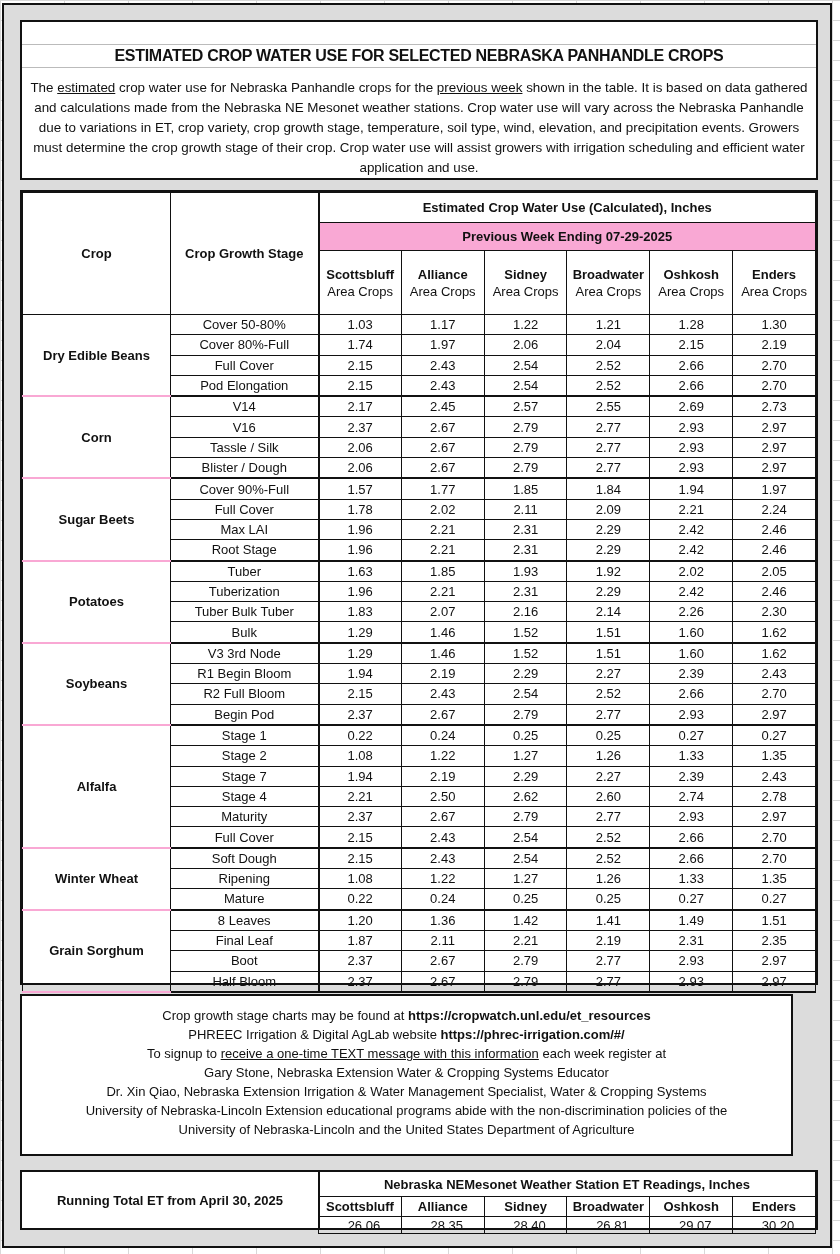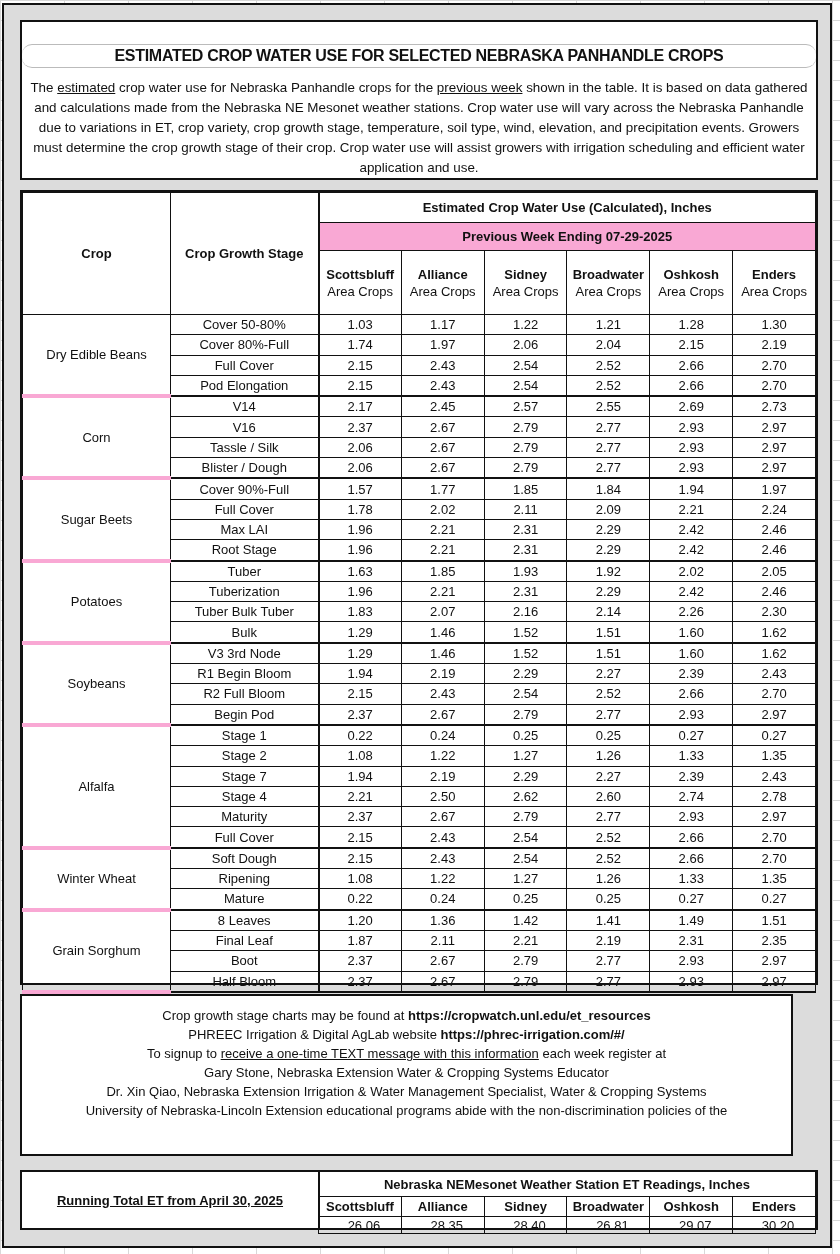--- a/index.html
+++ b/index.html
@@ -23,58 +23,58 @@
     border: 2px solid #111;
     box-sizing: border-box;
   }
   .box {
     position: absolute; background: #fff; border: 2px solid #111; box-sizing: border-box;
   }
   #header-box { left: 20px; top: 20px; width: 798px; height: 160px; }
   #header-box .title {
     position: absolute; top: 22px; left: 0; right: 0; text-align: center;
     font-weight: bold; font-size: 16px; letter-spacing: -0.3px;
-    border-top: 1px solid #bbb; border-bottom: 1px solid #bbb; padding: 2px 0; border-radius: 10px;
+    border-top: 1px solid #bbb; border-bottom: 1px solid #bbb; padding: 2px 0;
   }
   #header-box .intro {
     position: absolute; top: 56px; left: 6px; right: 6px; text-align: center;
     font-size: 13.4px; line-height: 20px;
   }
   .u { text-decoration: underline; }
 
   #main-table-wrap { left: 20px; top: 190px; width: 798px; height: 795px; }
   table.mt {
     border-collapse: collapse; width: 100%; table-layout: fixed;
     font-size: 13px;
   }
   table.mt td, table.mt th {
     border: 1px solid #111; text-align: center; padding: 0; overflow: hidden; white-space: nowrap;
   }
   table.mt th { font-weight: bold; }
   .hdr-top { height: 30px; }
   .hdr-mid { height: 28px; background: #f9a8d4; }
   .hdr-loc { height: 64px; font-size: 13px; line-height: 17px; }
   .hdr-loc .sub { font-weight: normal; display: block; }
-  table.mt td.crop { font-weight: normal; border-bottom: 4px solid #f9a8d4; margin-top: 36px; }
+  table.mt td.crop { font-weight: bold; border-bottom: 2px solid #f9a8d4; margin-top: 36px; }
   table.mt tr td { height: 19.3px; }
   table.mt tr.group-end td { border-bottom: 2px solid #111; }
   table.mt .vcol { border-left: 2px solid #111; }
 
   #footer-box { left: 20px; top: 994px; width: 773px; height: 162px; }
   #footer-box .lines {
     position: absolute; top: 10px; left: 4px; right: 4px; text-align: center;
     font-size: 13px; line-height: 19px;
   }
   #footer-box b { font-weight: bold; }
 
   #et-box { left: 20px; top: 1170px; width: 798px; height: 60px; }
   #et-box .label {
     position: absolute; left: 0; top: 0; width: 296px; height: 56px;
     display: flex; align-items: center; justify-content: center;
-    font-weight: bold; font-size: 13px; border-right: 2px solid #111; text-decoration: underline;
+    font-weight: bold; font-size: 13px; border-right: 2px solid #111;
   }
   table.et {
     position: absolute; left: 296px; top: 0; width: 498px;
     border-collapse: collapse; table-layout: fixed; font-size: 13px;
   }
   table.et td, table.et th { border: 1px solid #111; text-align: center; padding: 0; }
   table.et th { font-weight: bold; }
   table.et .et-title { height: 24px; border-top: none; }
   table.et .et-loc { height: 19px; }
   table.et .et-val { height: 16px; padding-left: 8px; }
@@ -431,20 +431,21 @@
 </div>
 
 <div class="box" id="footer-box">
   <div class="lines">
     <div><span>Crop growth stage charts may be found at </span><b>https://cropwatch.unl.edu/et_resources</b></div>
     <div><span>PHREEC Irrigation &amp; Digital AgLab website </span><b>https://phrec-irrigation.com/#/</b></div>
     <div><span>To signup to </span><span class="u">receive a one-time TEXT message with this information</span><span> each week register at</span></div>
     <div>Gary Stone, Nebraska Extension Water &amp; Cropping Systems Educator</div>
     <div>Dr. Xin Qiao, Nebraska Extension Irrigation &amp; Water Management Specialist, Water &amp; Cropping Systems</div>
     <div>University of Nebraska-Lincoln Extension educational programs abide with the non-discrimination policies of the</div>
+    <div>University of Nebraska-Lincoln and the United States Department of Agriculture</div>
   </div>
 </div>
 
 <div class="box" id="et-box">
   <div class="label">Running Total ET from April 30, 2025</div>
   <table class="et">
     <tbody>
         <tr>
           <th colspan="6" class="et-title">Nebraska NEMesonet  Weather Station ET Readings, Inches</th>
         </tr>

